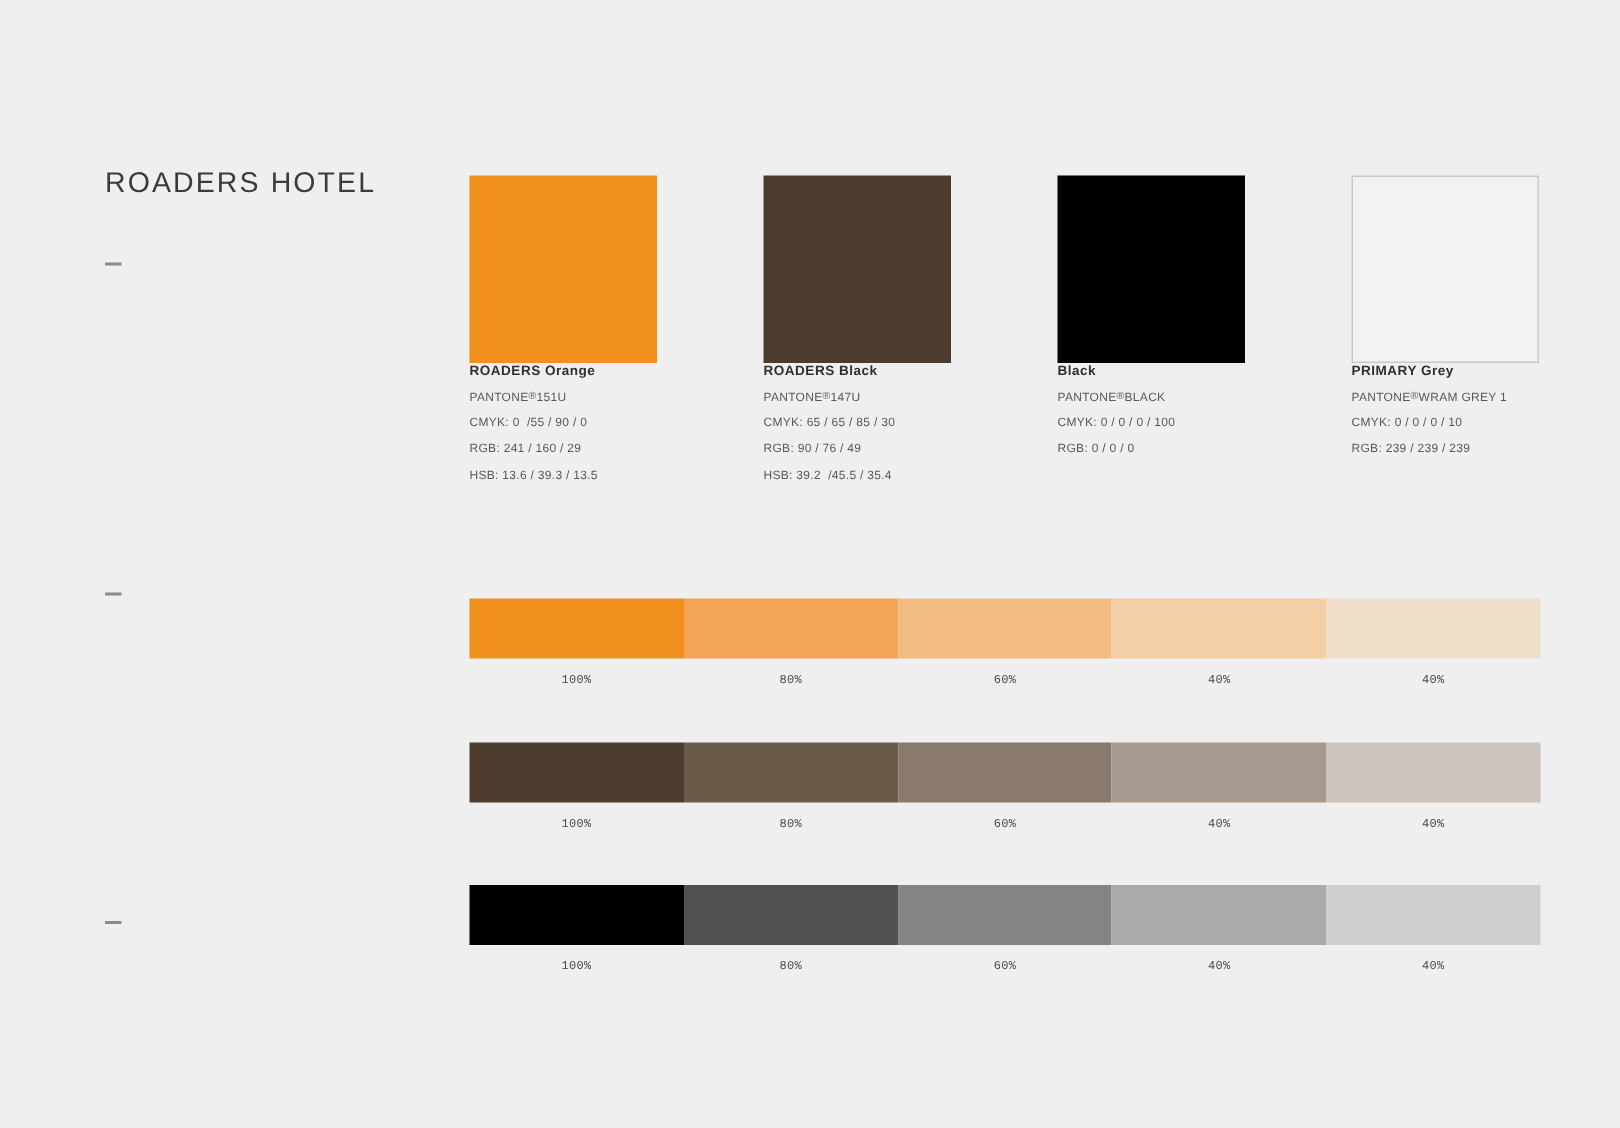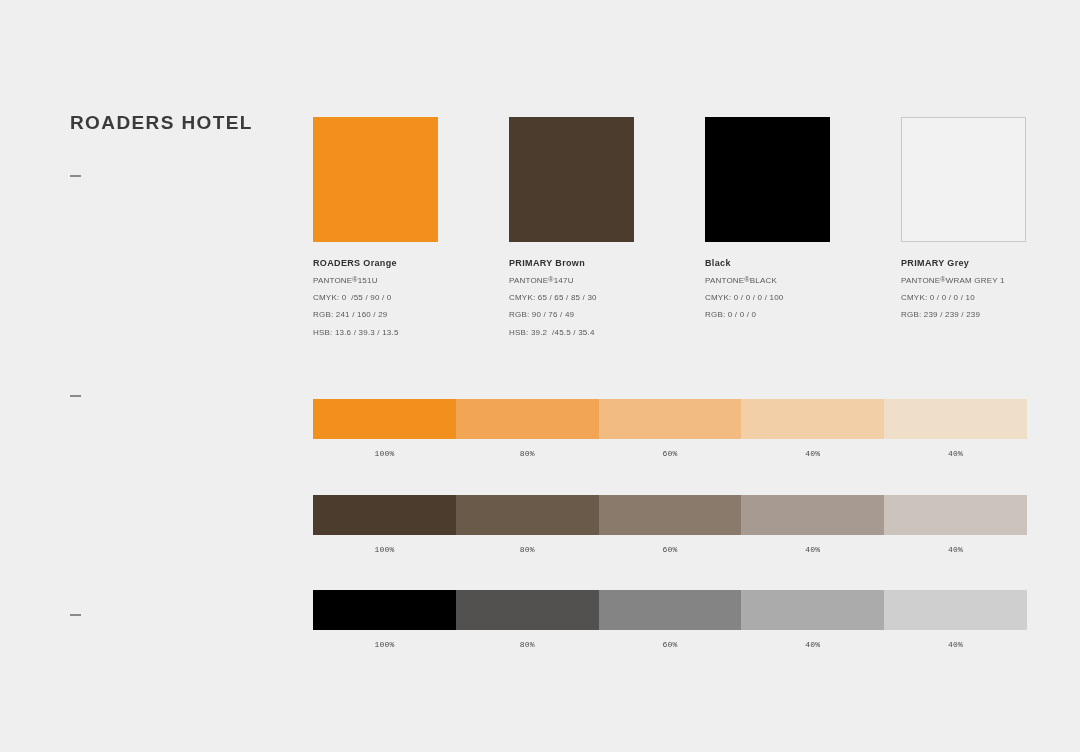--- a/index.html
+++ b/index.html
@@ -18,21 +18,21 @@
 
   
   .heading-block {
     position: absolute;
     left: 70px;
     top: 112px;
     width: 220px;
   }
   .brand-title {
     font-size: 19px;
-    font-weight: 700;
+    font-weight: 400;
     letter-spacing: 1.4px;
     color: #3b3b3b;
     margin: 0;
     line-height: 1.2;
   }
   .brand-subtitle {
     font-size: 15px;
     font-weight: 400;
     letter-spacing: 1.2px;
     color: #6e6e6e;
@@ -73,21 +73,21 @@
   }
   .swatch-chip.bordered {
     border: 1px solid #c9c9c9;
   }
 
   .swatch-name {
     font-size: 9px;
     font-weight: 700;
     letter-spacing: 0.35px;
     color: #2f2f2f;
-    margin-top: 16px;
+    margin-top: 0;
     line-height: 1.2;
   }
   .swatch-spec {
     font-size: 8px;
     font-weight: 400;
     letter-spacing: 0.2px;
     color: #585858;
     margin-top: 7.5px;
     line-height: 1.2;
     white-space: pre;
@@ -146,21 +146,21 @@
     <div class="swatch-col">
       <div class="swatch-chip" style="background: rgb(241, 144, 29);"></div>
       <div class="swatch-name">ROADERS Orange</div>
       <div class="swatch-spec"><span>PANTONE</span><sup>®</sup><span>151U</span></div>
       <div class="swatch-spec">CMYK: 0  /55 / 90 / 0</div>
       <div class="swatch-spec">RGB: 241 / 160 / 29</div>
       <div class="swatch-spec">HSB: 13.6 / 39.3 / 13.5</div>
     </div>
     <div class="swatch-col">
       <div class="swatch-chip" style="background: rgb(76, 60, 46);"></div>
-      <div class="swatch-name">PRIMARY Brown</div>
+      <div class="swatch-name">ROADERS Black</div>
       <div class="swatch-spec"><span>PANTONE</span><sup>®</sup><span>147U</span></div>
       <div class="swatch-spec">CMYK: 65 / 65 / 85 / 30</div>
       <div class="swatch-spec">RGB: 90 / 76 / 49</div>
       <div class="swatch-spec">HSB: 39.2  /45.5 / 35.4</div>
     </div>
     <div class="swatch-col">
       <div class="swatch-chip" style="background: rgb(0, 0, 0);"></div>
       <div class="swatch-name">Black</div>
       <div class="swatch-spec"><span>PANTONE</span><sup>®</sup><span>BLACK</span></div>
       <div class="swatch-spec">CMYK: 0 / 0 / 0 / 100</div>

